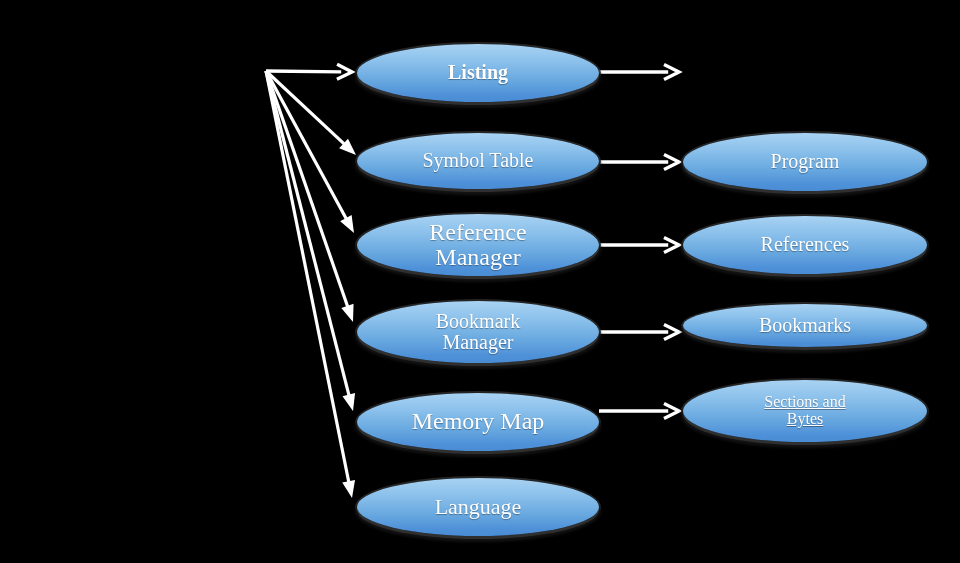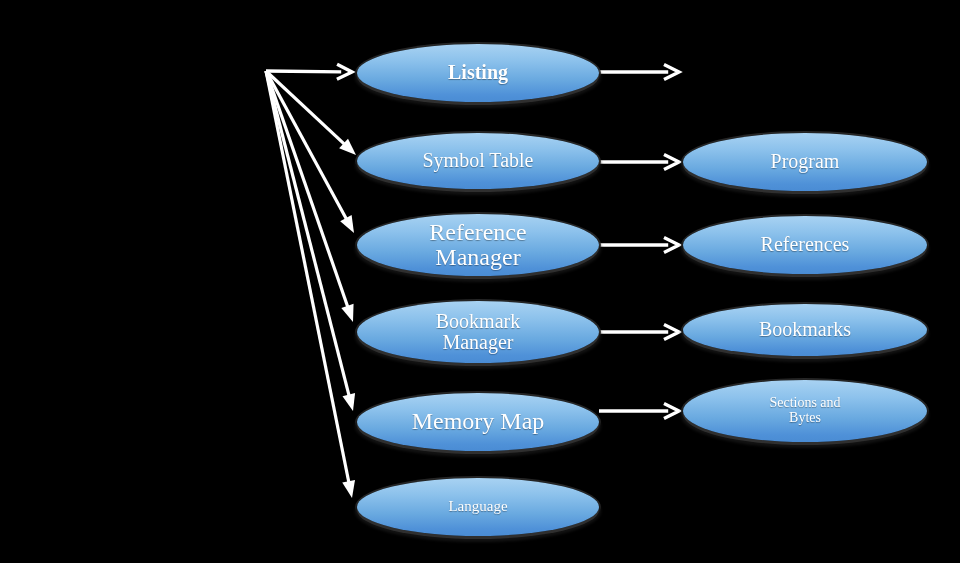--- a/index.html
+++ b/index.html
@@ -123,27 +123,27 @@
         <span class="label">Reference
 Manager</span>
       </div>
       <div class="node" style="left: 683px; top: 216px; width: 244px; height: 58px; font-size: 20px;">
         <span class="label">References</span>
       </div>
       <div class="node" style="left: 357px; top: 301px; width: 242px; height: 62px; font-size: 20px; text-align: center;">
         <span class="label">Bookmark
 Manager</span>
       </div>
-      <div class="node" style="left: 683px; top: 304px; width: 244px; height: 52px; font-size: 20px;">
+      <div class="node" style="left: 683px; top: 304px; width: 244px; height: 43px; font-size: 20px;">
         <span class="label">Bookmarks</span>
       </div>
       <div class="node" style="left: 357px; top: 393px; width: 242px; height: 58px; font-size: 24px;">
         <span class="label">Memory Map</span>
       </div>
-      <div class="node" style="left: 683px; top: 380px; width: 244px; height: 62px; font-size: 14px;">
+      <div class="node" style="left: 683px; top: 380px; width: 244px; height: 62px; font-size: 16px; text-decoration: underline;">
         <span class="label">Sections and
 Bytes</span>
       </div>
-      <div class="node" style="left: 357px; top: 478px; width: 242px; height: 58px; font-size: 15px;">
+      <div class="node" style="left: 357px; top: 478px; width: 242px; height: 58px; font-size: 22px;">
         <span class="label">Language</span>
       </div>
     </div>
 </div>
 
 </body></html>

